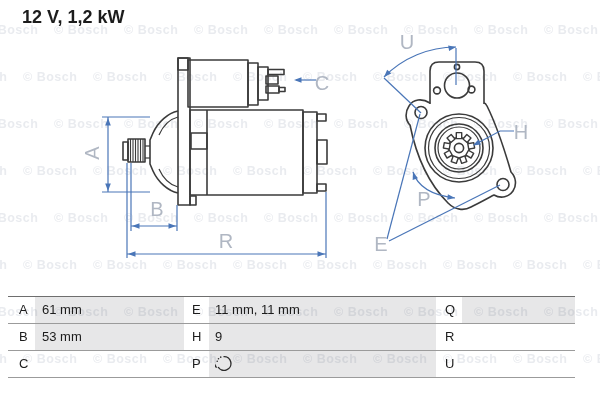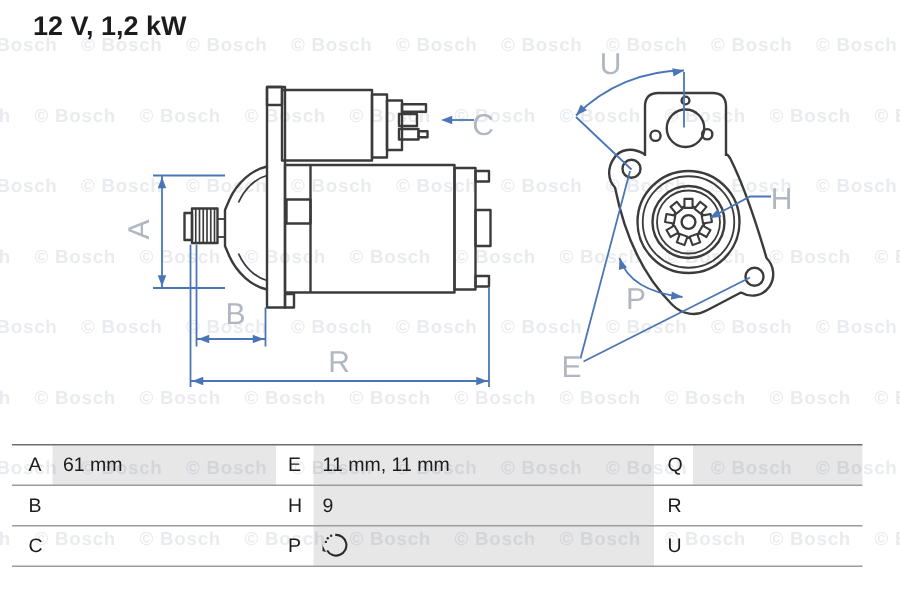--- a/index.html
+++ b/index.html
@@ -262,20 +262,21 @@
     <div class="trow">
       <div class="cell k c1k">A</div>
       <div class="cell v c1v">61 mm</div>
       <div class="cell k c2k">E</div>
       <div class="cell v c2v">11 mm, 11 mm</div>
       <div class="cell k c3k">Q</div>
       <div class="cell v c3v"></div>
     </div>
     <div class="trow">
       <div class="cell k c1k">B</div>
+      <div class="cell v c1v">53 mm</div>
       <div class="cell k c2k">H</div>
       <div class="cell v c2v">9</div>
       <div class="cell k c3k">R</div>
     </div>
     <div class="trow">
       <div class="cell k c1k">C</div>
       <div class="cell k c2k">P</div>
       <div class="cell v c2v">
         <svg class="roticon" width="17" height="17" viewBox="0 0 16 16">
           <path d="M8,1.5 A6.5,6.5 0 1 1 2.9,11.3" fill="none" stroke="#2a2a2a" stroke-width="1.3"></path>

